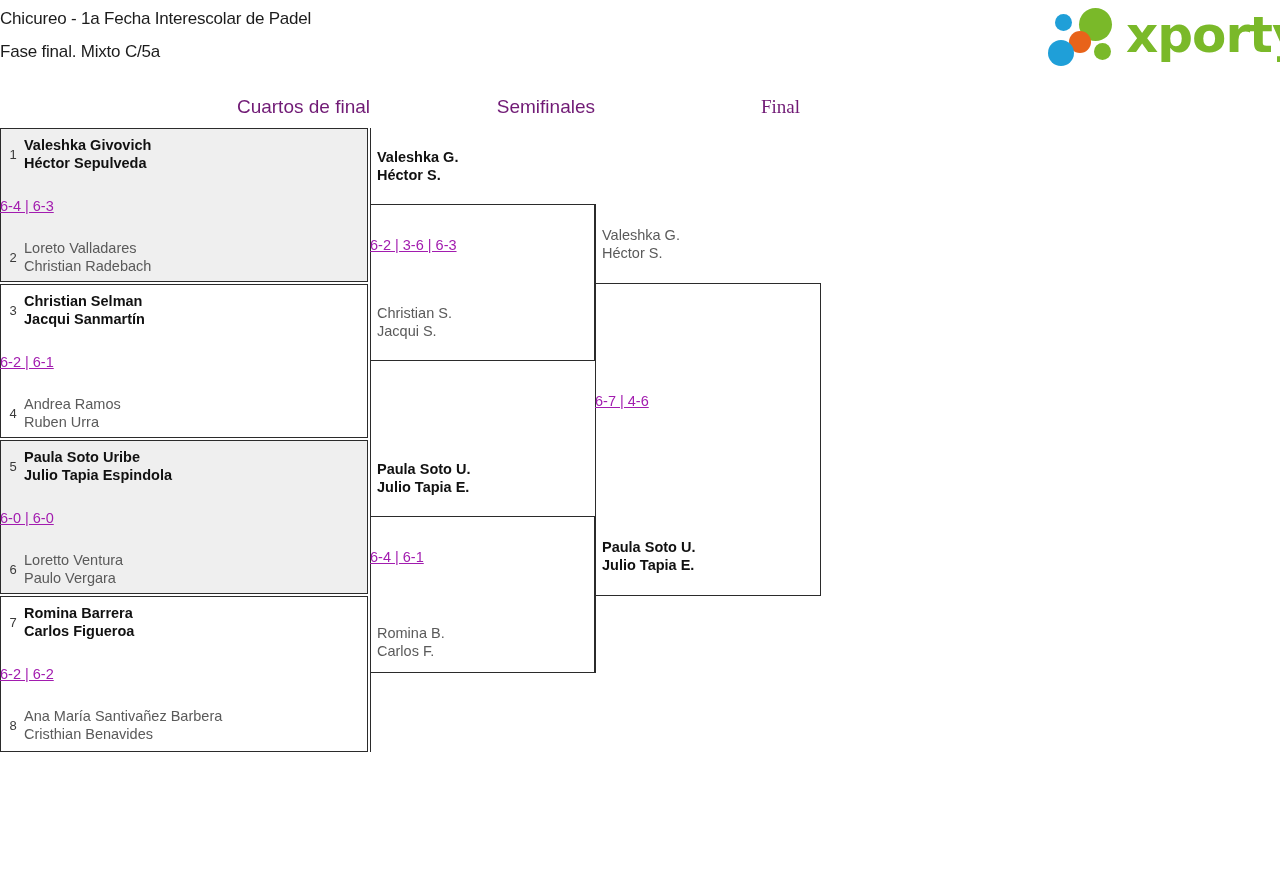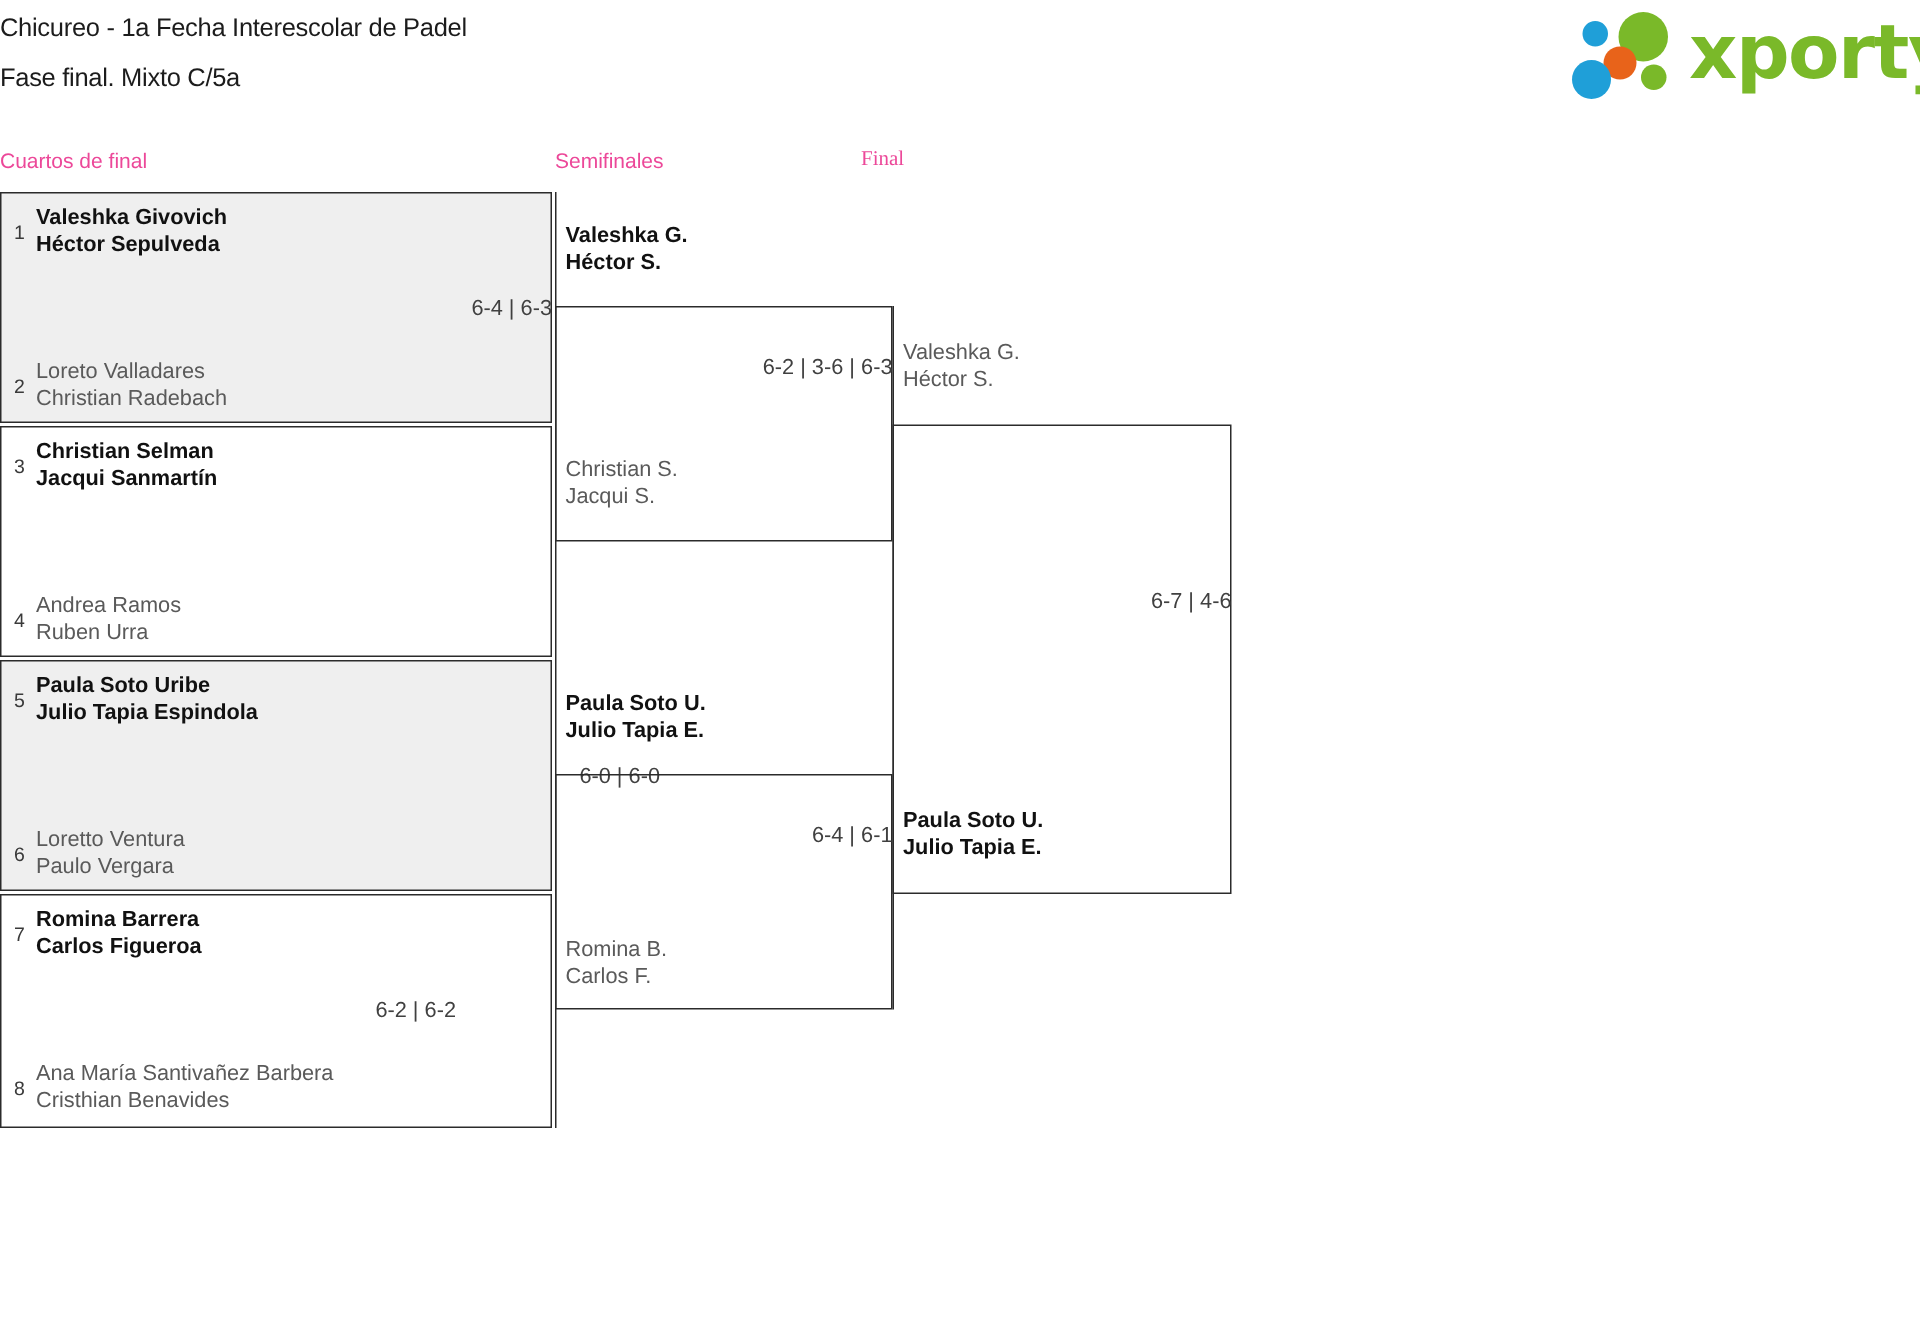--- a/index.html
+++ b/index.html
@@ -59,24 +59,24 @@
     line-height: 56px;
     font-weight: 700;
     color: #7ab929;
     letter-spacing: -1px;
     font-family: "DejaVu Sans", sans-serif;
   }
 
   
   .round-header {
     position: absolute;
-    font-size: 14px;
+    font-size: 19px;
     font-weight: 400;
-    color: #ec4899;
-    text-align: left;
+    color: #701a75;
+    text-align: right;
     top: 96px;
     line-height: 22px;
   }
   #rh-0 { left: 0px;   width: 370px; }
   #rh-1 { left: 370px; width: 225px; }
   #rh-2 { left: 574px; width: 226px; font-family: Liberation Serif, serif; }
 
   
   #bracket {
     position: absolute;
@@ -135,23 +135,24 @@
   .players span {
     font-size: 14.5px;
     white-space: nowrap;
   }
   .winner .players span { color: #111111; font-weight: 700; }
   .loser  .players span { color: #5a5a5a; font-weight: 400; }
 
   .score {
     position: absolute;
     font-size: 14.5px;
-    color: #404040;
-    text-align: right;
+    color: #a21caf;
+    text-align: left;
     white-space: nowrap;
+    text-decoration: underline;
   }
 </style>
 </head>
 <body>
 
 <div id="header">
 
   <div id="title-block">
     <div class="title-line">Chicureo - 1a Fecha Interescolar de Padel</div>
     <div class="title-line">Fase final. Mixto C/5a</div>
@@ -193,20 +194,21 @@
   </div>
 
   <div class="qf-match plain" style="top:284px;"></div>
   <div class="team winner" style="left:2px; top:292px;">
     <div class="seed">3</div>
     <div class="players">
       <span>Christian Selman</span>
       <span>Jacqui Sanmartín</span>
     </div>
   </div>
+  <div class="score" style="left:0px; top:354px; width:368px;">6-2 | 6-1</div>
   <div class="team loser" style="left:2px; top:395px;">
     <div class="seed">4</div>
     <div class="players">
       <span>Andrea Ramos</span>
       <span>Ruben Urra</span>
     </div>
   </div>
 
   <div class="qf-match shaded" style="top:440px;"></div>
   <div class="team winner" style="left:2px; top:448px;">

